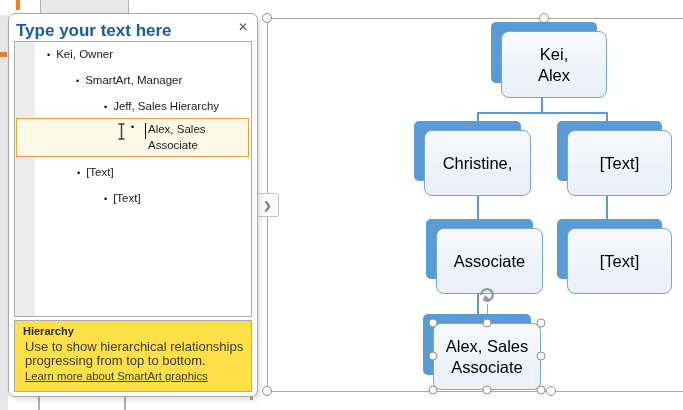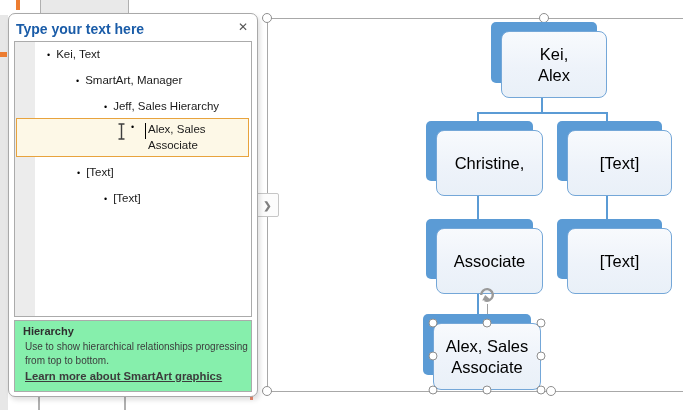--- a/index.html
+++ b/index.html
@@ -37,39 +37,39 @@
       align-items:center;justify-content:center;text-align:center;
       font-size:16.5px;line-height:21px;color:#000;}
   .conn{position:absolute;background:#5b9bd5;}
   .rot-line{position:absolute;left:487px;top:304px;width:1px;height:19px;background:#a0a0a0;}
   .rotate-handle{position:absolute;left:476px;top:284px;width:22px;height:22px;}
 
   
   .text-pane{position:absolute;left:8px;top:13px;width:250px;height:384px;box-sizing:border-box;
       background:#ffffff;border:1px solid #a9a9a9;border-radius:7px;
       box-shadow:2px 3px 5px rgba(0,0,0,0.13);}
-  .tp-title{position:absolute;left:7px;top:7px;font-size:14px;font-weight:bold;color:#1a5ca8;}
+  .tp-title{position:absolute;left:7px;top:7px;font-size:17px;font-weight:bold;color:#1a5ca8;}
   .tp-close{position:absolute;right:7px;top:6px;width:14px;height:14px;color:#555;
       font-size:12px;line-height:14px;text-align:center;cursor:default;}
   .tp-list{position:absolute;left:5px;top:27px;width:238px;height:276px;box-sizing:border-box;
       border:1px solid #ababab;background:#fff;}
   .tp-gutter{position:absolute;left:0;top:0;width:20px;height:100%;background:#ececec;}
   .tp-row{position:absolute;display:flex;gap:6px;font-size:11.5px;color:#1a1a1a;white-space:nowrap;}
   .blt{font-size:9px;line-height:14px;color:#000;}
   .tp-hl{position:absolute;left:1px;top:76px;width:233px;height:39px;box-sizing:border-box;
       background:#fdf8e7;border:1px solid #e8a33d;}
   .hl-caret{position:absolute;left:128px;top:4px;width:1px;height:16px;background:#000;}
   .hl-text{position:absolute;left:131px;top:3px;font-size:11.5px;line-height:15.5px;color:#1a1a1a;}
   .hl-bullet{position:absolute;left:114px;top:1px;}
   .ibeam{position:absolute;left:100px;top:4px;}
   .tp-info{position:absolute;left:5px;top:306px;width:238px;height:72px;box-sizing:border-box;
-      border:1px solid #ababab;background:#86efac;}
+      border:1px solid #ababab;background:#fde047;}
   .info-title{position:absolute;left:8px;top:4px;font-size:11px;font-weight:bold;color:#2e2e2e;}
-  .info-desc{position:absolute;left:10px;top:19px;width:224px;font-size:10px;line-height:13.5px;color:#3c3c3c;}
-  .info-link{position:absolute;left:10px;top:49px;font-size:11.3px;color:#3c3c3c;text-decoration:underline;cursor:pointer;font-weight:bold;}
+  .info-desc{position:absolute;left:10px;top:19px;width:224px;font-size:13px;line-height:13.5px;color:#3c3c3c;}
+  .info-link{position:absolute;left:10px;top:49px;font-size:11.3px;color:#3c3c3c;text-decoration:underline;cursor:pointer;}
 </style>
 </head>
 <body>
 
 <div class="stage">
 
   <div class="bg-left-strip"></div>
   <div class="frag-orange-top"></div>
   <div class="frag-orange-left"></div>
   <div class="frag-orange-bottom"></div>
@@ -96,21 +96,21 @@
   <div class="conn" style="left:606px;top:196px;width:1.5px;height:24px;"></div>
   <div class="conn" style="left:477px;top:294px;width:1.5px;height:21px;"></div>
 
   <div class="node" style="left:501px;top:31px;width:106px;height:67px;border-radius:25px;">
     <div class="node-back"></div>
     <div class="node-front">
       <span>Kei,</span>
       <span>Alex</span>
     </div>
   </div>
-  <div class="node" style="left:436px;top:130px;width:107px;height:66px;">
+  <div class="node" style="left:424px;top:130px;width:107px;height:66px;">
     <div class="node-back"></div>
     <div class="node-front">
       <span>Christine,</span>
     </div>
   </div>
   <div class="node" style="left:567px;top:130px;width:105px;height:66px;">
     <div class="node-back"></div>
     <div class="node-front">
       <span>[Text]</span>
     </div>
@@ -153,21 +153,21 @@
 
   <div class="text-pane">
     <div class="tp-title">Type your text here</div>
     <div class="tp-close">✕</div>
 
     <div class="tp-list">
       <div class="tp-gutter"></div>
 
       <div class="tp-row" style="left:32px;top:6px;">
         <span class="blt">•</span>
-        <span>Kei, Text</span>
+        <span>Kei, Owner</span>
       </div>
       <div class="tp-row" style="left:61px;top:32px;">
         <span class="blt">•</span>
         <span>SmartArt, Manager</span>
       </div>
       <div class="tp-row" style="left:89px;top:58px;">
         <span class="blt">•</span>
         <span>Jeff, Sales Hierarchy</span>
       </div>
 

